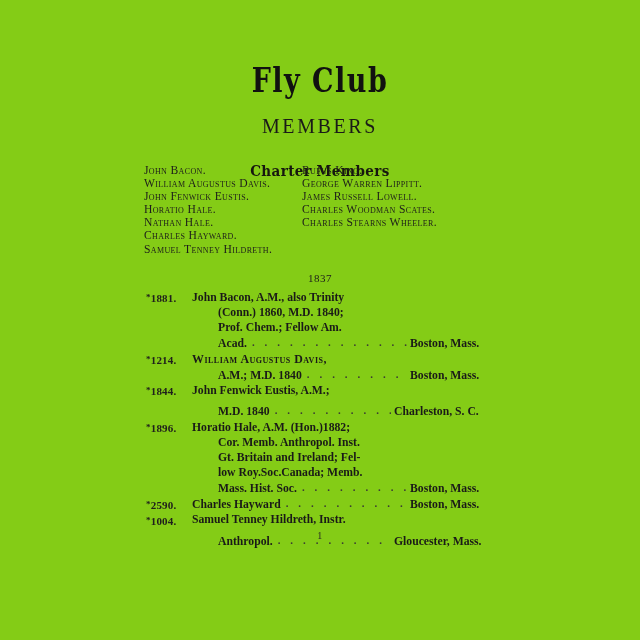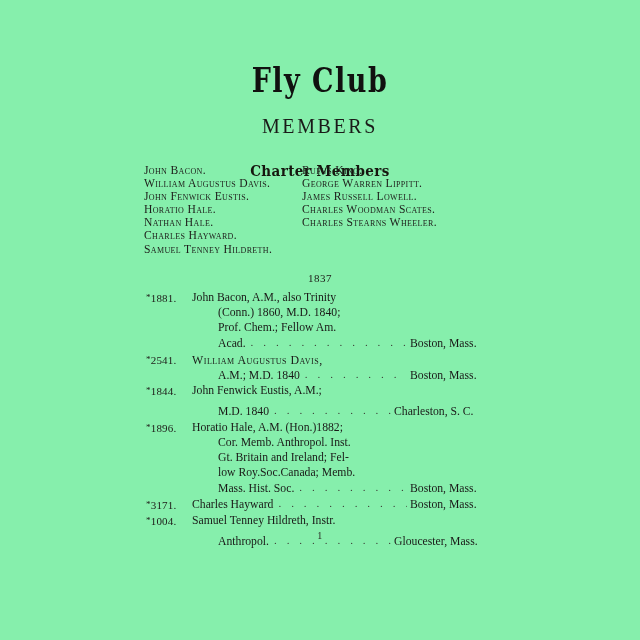--- a/index.html
+++ b/index.html
@@ -11,21 +11,21 @@
     height: 640px;
     background: #fdfdfa;
     font-family: "Liberation Serif", "DejaVu Serif", serif;
     color: #1a1a18;
     overflow: hidden;
   }
   .page {
     position: relative;
     width: 640px;
     height: 640px;
-    background: #86efac;
+    background: #84cc16;
     box-sizing: border-box;
   }
 
   
   .title-block {
     text-align: center;
   }
   .doc-title {
     font-family: "DejaVu Serif", "Liberation Serif", serif;
     font-weight: bold;
@@ -103,24 +103,25 @@
     position: absolute;
     top: 290px;
     left: 146px;
     width: 360px;
   }
   .entry {
     margin-bottom: 0;
   }
   .entry-line {
     display: flex;
-    align-items: flex-end;
+    align-items: center;
     line-height: 14.9px;
     font-size: 11.7px;
     white-space: nowrap;
+    font-weight: bold;
   }
   .entry-year {
     width: 46px;
     flex: 0 0 46px;
     text-align: left;
     font-size: 11px;
     color: #20201c;
     letter-spacing: 0.2px;
   }
   .entry-year .star {
@@ -232,21 +233,21 @@
           <div class="entry-year"></div>
           <div class="entry-body indent1">
             <span class="entry-text">Acad.</span>
             <span class="leader">. . . . . . . . . . . . . . . . . . . . . . . . . . . . . .</span>
             <span class="place">Boston, Mass.</span>
           </div>
         </div>
       </div>
       <div class="entry">
         <div class="entry-line">
-          <div class="entry-year"><span class="star">*</span><span>2541.</span></div>
+          <div class="entry-year"><span class="star">*</span><span>1214.</span></div>
           <div class="entry-body">
             <span class="entry-text smallcaps">William   Augustus   Davis,</span>
           </div>
         </div>
         <div class="entry-line">
           <div class="entry-year"></div>
           <div class="entry-body indent1">
             <span class="entry-text">A.M.; M.D. 1840</span>
             <span class="leader">. . . . . . . . . . . . . . . . . . . . . . . . . . . . . .</span>
             <span class="place">Boston, Mass.</span>
@@ -298,21 +299,21 @@
           <div class="entry-year"></div>
           <div class="entry-body indent1">
             <span class="entry-text">Mass. Hist. Soc.</span>
             <span class="leader">. . . . . . . . . . . . . . . . . . . . . . . . . . . . . .</span>
             <span class="place">Boston, Mass.</span>
           </div>
         </div>
       </div>
       <div class="entry">
         <div class="entry-line">
-          <div class="entry-year"><span class="star">*</span><span>3171.</span></div>
+          <div class="entry-year"><span class="star">*</span><span>2590.</span></div>
           <div class="entry-body">
             <span class="entry-text">Charles Hayward</span>
             <span class="leader">. . . . . . . . . . . . . . . . . . . . . . . . . . . . . .</span>
             <span class="place">Boston, Mass.</span>
           </div>
         </div>
       </div>
       <div class="entry">
         <div class="entry-line">
           <div class="entry-year"><span class="star">*</span><span>1004.</span></div>

